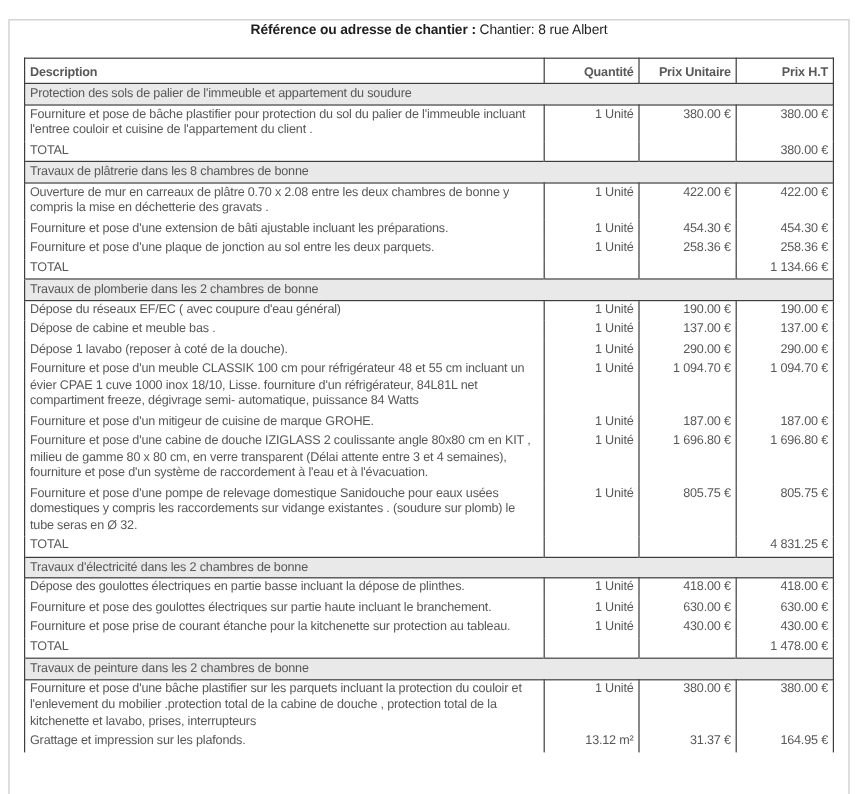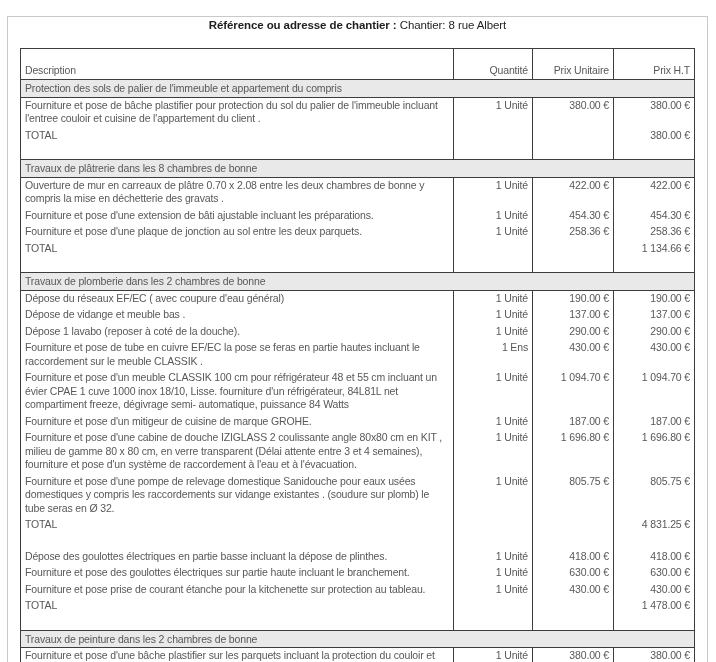--- a/index.html
+++ b/index.html
@@ -45,42 +45,42 @@
   col.c-pu   { width: 81px; }
   col.c-pht  { width: 81px; }
   th, td {
     font-size: 10.5px;
     letter-spacing: -0.15px;
     color: #585858;
     vertical-align: top;
   }
   thead th {
     border: 1px solid #3d3d3d;
-    font-weight: normal;
-    padding: 15px 4px 2px 4px;
+    font-weight: bold;
+    padding: 5px 4px 2px 4px;
     line-height: 13px;
   }
   th.desc-h { text-align: left; }
   th.num-h  { text-align: right; }
   td {
     border-left: 1px solid #3d3d3d;
     border-right: 1px solid #3d3d3d;
     padding: 1px 4px 2px 4px;
     line-height: 13.5px;
   }
   td.section-cell {
     border: 1px solid #3d3d3d;
     background: #e9e9e9;
     padding: 2px 4px 1px 4px;
   }
   td.num-cell {
     text-align: right;
     white-space: nowrap;
   }
-  tr.total-row td { padding-bottom: 17px; }
+  tr.total-row td { padding-bottom: 2px; }
 </style>
 </head>
 <body>
 
 <div class="page">
 
   <div class="doc-title">
     <span class="bold">Référence ou adresse de chantier :</span>
     <span>Chantier: 8 rue Albert</span>
   </div>
@@ -96,21 +96,21 @@
       <thead>
         <tr>
           <th class="desc-h">Description</th>
           <th class="num-h">Quantité</th>
           <th class="num-h">Prix Unitaire</th>
           <th class="num-h">Prix H.T</th>
         </tr>
       </thead>
       <tbody id="table-body">
           <tr>
-            <td class="section-cell" colspan="4">Protection des sols de palier de l'immeuble et appartement du compris</td>
+            <td class="section-cell" colspan="4">Protection des sols de palier de l'immeuble et appartement du soudure</td>
           </tr>
           <tr>
             <td class="desc-cell">Fourniture et pose de bâche plastifier pour protection du sol du palier de l'immeuble incluant l'entree couloir et cuisine de l'appartement du client .</td>
             <td class="num-cell">1 Unité</td>
             <td class="num-cell">380.00 €</td>
             <td class="num-cell">380.00 €</td>
           </tr>
           <tr class="total-row">
             <td class="desc-cell">TOTAL</td>
             <td class="num-cell"></td>
@@ -147,38 +147,32 @@
           <tr>
             <td class="section-cell" colspan="4">Travaux de plomberie dans les 2 chambres de bonne</td>
           </tr>
           <tr>
             <td class="desc-cell">Dépose du réseaux EF/EC ( avec coupure d'eau général)</td>
             <td class="num-cell">1 Unité</td>
             <td class="num-cell">190.00 €</td>
             <td class="num-cell">190.00 €</td>
           </tr>
           <tr>
-            <td class="desc-cell">Dépose de vidange et meuble bas .</td>
+            <td class="desc-cell">Dépose de cabine et meuble bas .</td>
             <td class="num-cell">1 Unité</td>
             <td class="num-cell">137.00 €</td>
             <td class="num-cell">137.00 €</td>
           </tr>
           <tr>
             <td class="desc-cell">Dépose 1 lavabo (reposer à coté de la douche).</td>
             <td class="num-cell">1 Unité</td>
             <td class="num-cell">290.00 €</td>
             <td class="num-cell">290.00 €</td>
           </tr>
           <tr>
-            <td class="desc-cell">Fourniture et pose de tube en cuivre EF/EC la pose se feras en partie hautes incluant le raccordement sur le meuble CLASSIK .</td>
-            <td class="num-cell">1 Ens</td>
-            <td class="num-cell">430.00 €</td>
-            <td class="num-cell">430.00 €</td>
-          </tr>
-          <tr>
             <td class="desc-cell">Fourniture et pose d'un meuble CLASSIK 100 cm pour réfrigérateur 48 et 55 cm incluant un évier CPAE 1 cuve 1000 inox 18/10, Lisse. fourniture d'un réfrigérateur, 84L81L net compartiment freeze, dégivrage semi- automatique, puissance 84 Watts</td>
             <td class="num-cell">1 Unité</td>
             <td class="num-cell">1 094.70 €</td>
             <td class="num-cell">1 094.70 €</td>
           </tr>
           <tr>
             <td class="desc-cell">Fourniture et pose d'un mitigeur de cuisine de marque GROHE.</td>
             <td class="num-cell">1 Unité</td>
             <td class="num-cell">187.00 €</td>
             <td class="num-cell">187.00 €</td>
@@ -193,20 +187,23 @@
             <td class="desc-cell">Fourniture et pose d'une pompe de relevage domestique Sanidouche pour eaux usées domestiques y compris les raccordements sur vidange existantes . (soudure sur plomb) le tube seras en Ø 32.</td>
             <td class="num-cell">1 Unité</td>
             <td class="num-cell">805.75 €</td>
             <td class="num-cell">805.75 €</td>
           </tr>
           <tr class="total-row">
             <td class="desc-cell">TOTAL</td>
             <td class="num-cell"></td>
             <td class="num-cell"></td>
             <td class="num-cell">4 831.25 €</td>
+          </tr>
+          <tr>
+            <td class="section-cell" colspan="4">Travaux d'électricité dans les 2 chambres de bonne</td>
           </tr>
           <tr>
             <td class="desc-cell">Dépose des goulottes électriques en partie basse incluant la dépose de plinthes.</td>
             <td class="num-cell">1 Unité</td>
             <td class="num-cell">418.00 €</td>
             <td class="num-cell">418.00 €</td>
           </tr>
           <tr>
             <td class="desc-cell">Fourniture et pose des goulottes électriques sur partie haute incluant le branchement.</td>
             <td class="num-cell">1 Unité</td>

